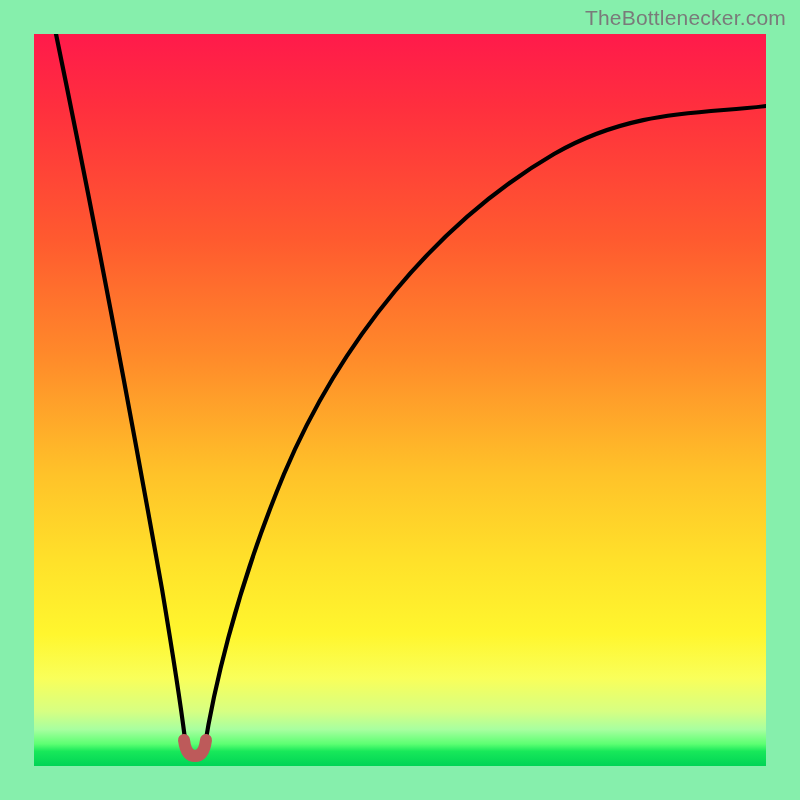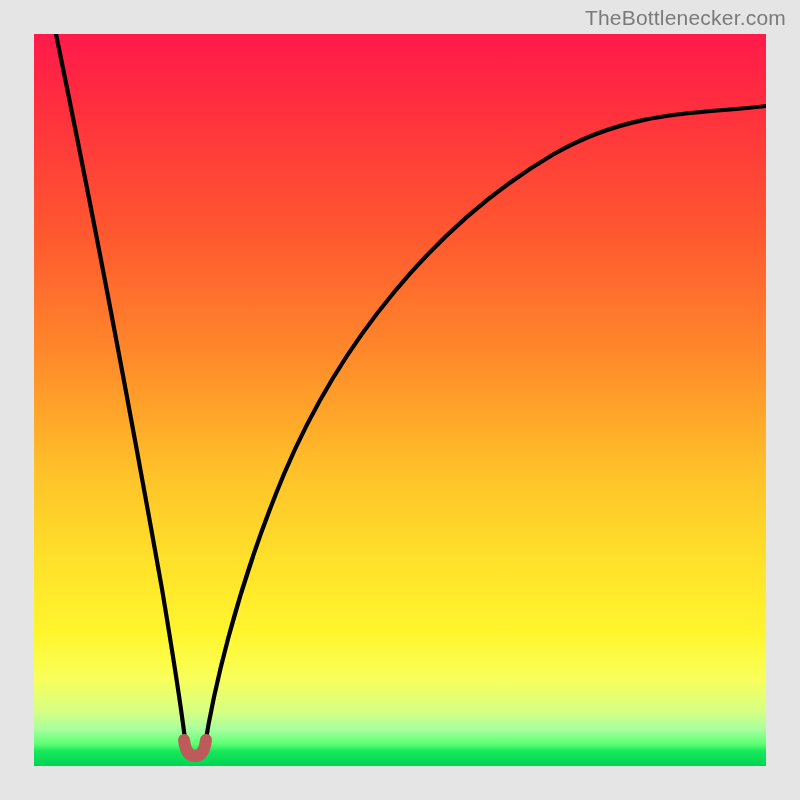--- a/index.html
+++ b/index.html
@@ -10,21 +10,21 @@
     background: #000;
     overflow: hidden;
     font-family: Arial, Helvetica, sans-serif;
   }
   .frame {
     position: absolute;
     left: 0;
     top: 0;
     width: 800px;
     height: 800px;
-    background: #e5e5e5;
+    background: #86efac;
   }
   .plot-area {
     position: absolute;
     left: 34px;
     top: 34px;
     width: 732px;
     height: 732px;
     
     background: linear-gradient(
       to bottom,

